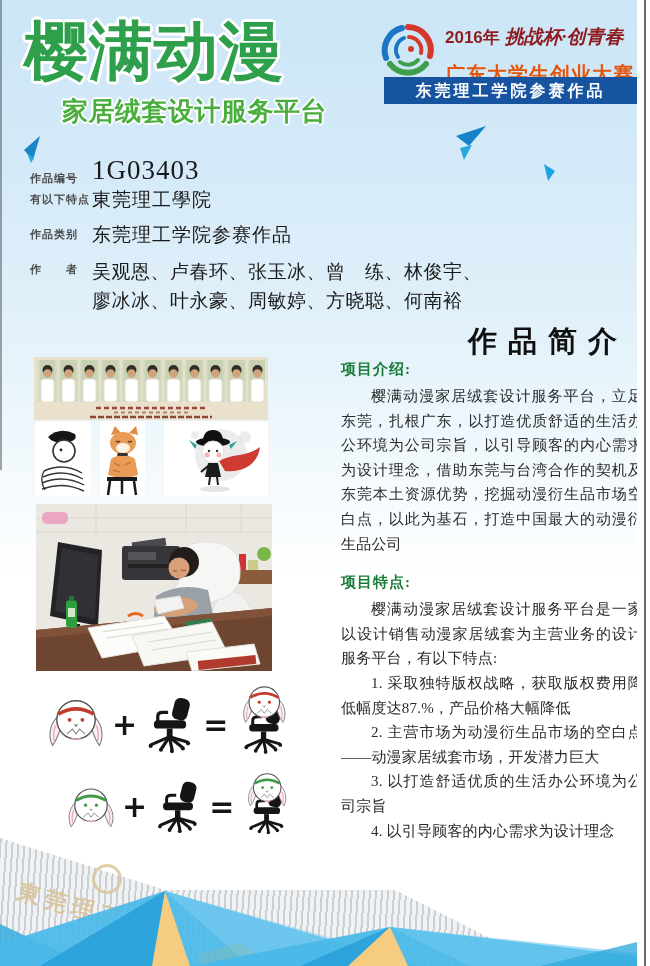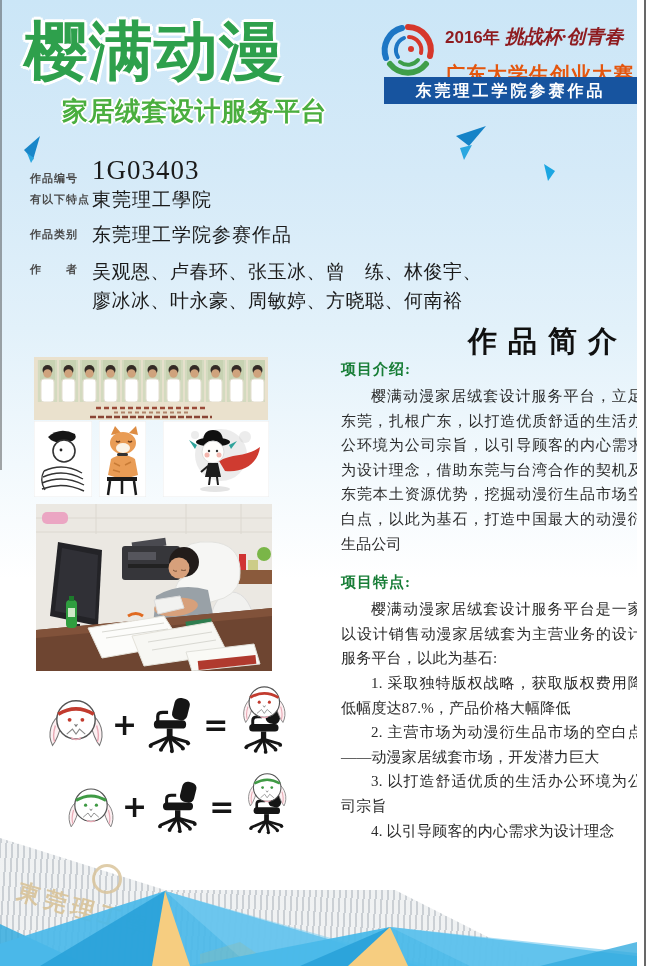--- a/index.html
+++ b/index.html
@@ -297,21 +297,21 @@
     </g>
     <polygon points="150,148 218,140 224,160 156,167" fill="#fafaf6" stroke="#e0e0da"></polygon>
     <rect x="162" y="154" width="58" height="9" fill="#b03a2e" transform="rotate(-6 190 158)"></rect>
   </svg>
 
   <div class="summary-title">作品简介</div>
   <div class="summary-col">
     <div class="sec-heading">项目介绍:</div>
     <p class="body-p">樱满动漫家居绒套设计服务平台，立足东莞，扎根广东，以打造优质舒适的生活办公环境为公司宗旨，以引导顾客的内心需求为设计理念，借助东莞与台湾合作的契机及东莞本土资源优势，挖掘动漫衍生品市场空白点，以此为基石，打造中国最大的动漫衍生品公司</p>
     <div class="sec-heading mt">项目特点:</div>
-    <p class="body-p">樱满动漫家居绒套设计服务平台是一家以设计销售动漫家居绒套为主营业务的设计服务平台，以此为基石:</p>
+    <p class="body-p">樱满动漫家居绒套设计服务平台是一家以设计销售动漫家居绒套为主营业务的设计服务平台，有以下特点:</p>
     <p class="body-p">1. 采取独特版权战略，获取版权费用降低幅度达87.%，产品价格大幅降低</p>
     <p class="body-p">2. 主营市场为动漫衍生品市场的空白点——动漫家居绒套市场，开发潜力巨大</p>
     <p class="body-p">3. 以打造舒适优质的生活办公环境为公司宗旨</p>
     <p class="body-p">4. 以引导顾客的内心需求为设计理念</p>
   </div>
 
   <div class="eq-row eq1">
     <svg class="eq-owl accent-red" viewBox="0 0 90 90">
         <use href="#gOwl"></use>
       </svg>

